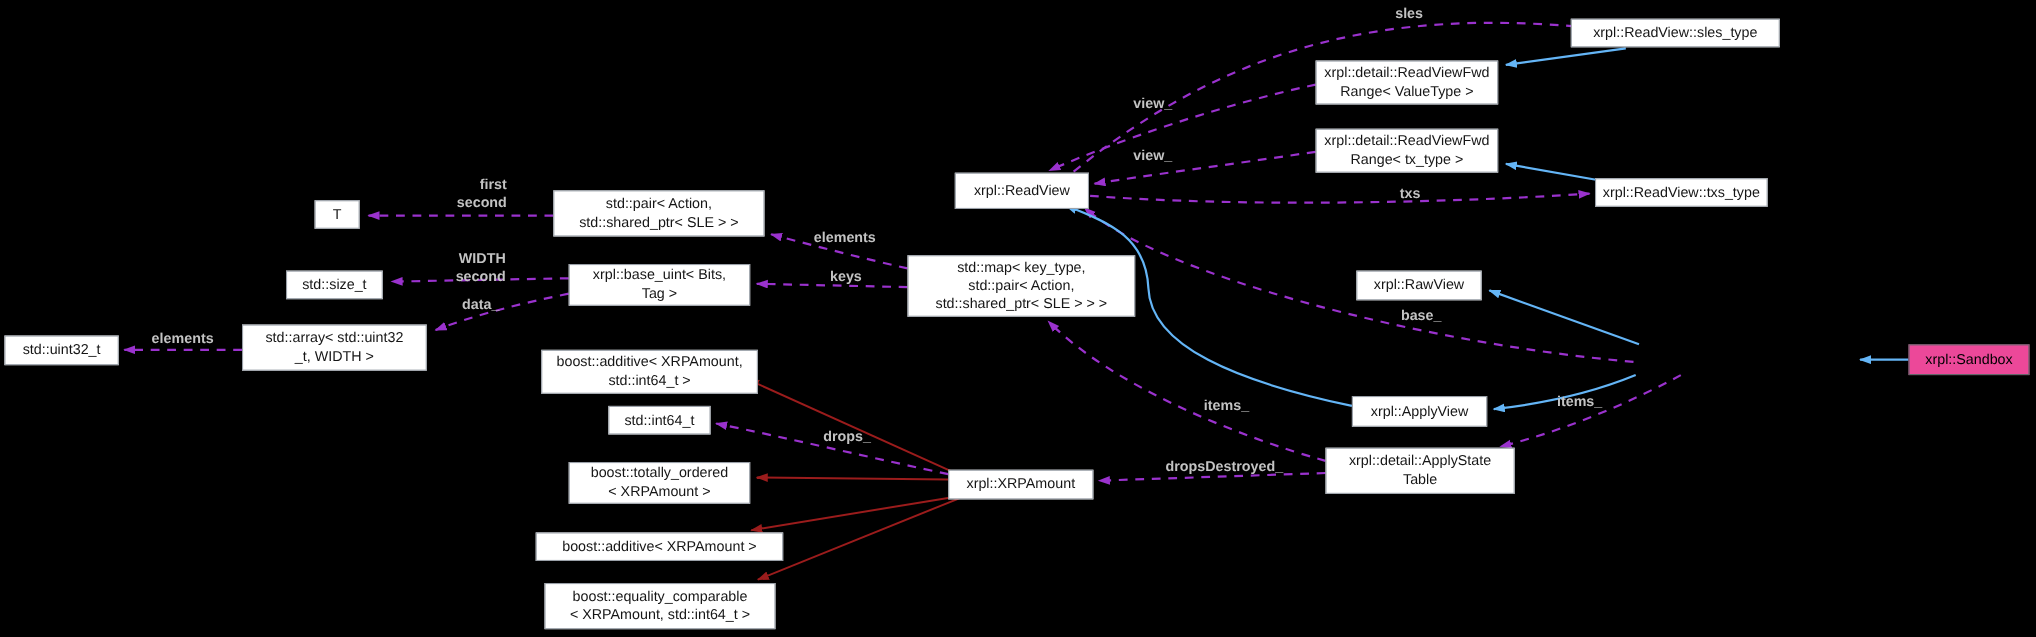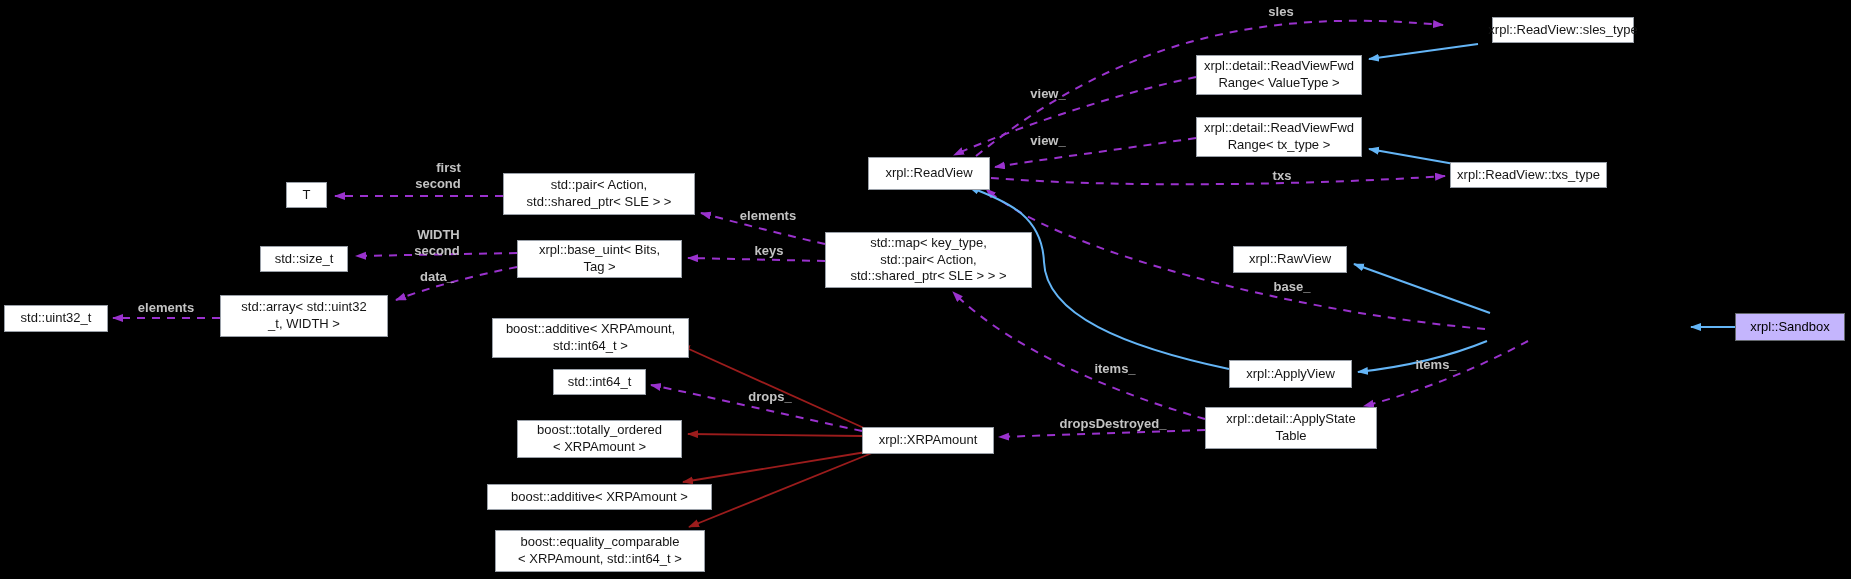--- a/index.html
+++ b/index.html
@@ -11,21 +11,21 @@
   .edge-usage{fill:none;stroke-width:2;stroke-dasharray:8 7;}
   .edge-inherit{fill:none;stroke-width:2;}
   .edge-priv{fill:none;stroke-width:1.8;}
   .node{
     position:absolute;z-index:2;box-sizing:border-box;
     display:flex;align-items:center;justify-content:center;
     background:#ffffff;border:1.5px solid #9aa0a8;color:#151515;
     font-size:13px;line-height:1.3;text-align:center;white-space:pre-line;
     cursor:pointer;
   }
-  .node.focus{background:#c4b5fd;border-color:#63676b;color:#000;}
+  .node.focus{background:#ec4899;border-color:#63676b;color:#000;}
   .elabel{
     position:absolute;z-index:3;transform:translateX(-50%);
     color:#c3c3c3;font-weight:bold;font-size:13px;line-height:1.25;
     text-align:right;white-space:pre-line;pointer-events:none;
   }
 </style>
 </head>
 <body>
 
 <div class="stage">
@@ -91,21 +91,21 @@
 &lt; XRPAmount, std::int64_t &gt;</div>
   <div class="node" style="left:862px;top:427px;width:132px;height:27px;">xrpl::XRPAmount</div>
   <div class="node" style="left:825px;top:232px;width:207px;height:56px;">std::map&lt; key_type,
 std::pair&lt; Action,
 std::shared_ptr&lt; SLE &gt; &gt; &gt;</div>
   <div class="node" style="left:868px;top:157px;width:122px;height:33px;">xrpl::ReadView</div>
   <div class="node" style="left:1196px;top:55px;width:166px;height:40px;">xrpl::detail::ReadViewFwd
 Range&lt; ValueType &gt;</div>
   <div class="node" style="left:1196px;top:117px;width:166px;height:40px;">xrpl::detail::ReadViewFwd
 Range&lt; tx_type &gt;</div>
-  <div class="node" style="left:1492px;top:17px;width:142px;height:26px;">xrpl::ReadView::sles_type</div>
+  <div class="node" style="left:1428px;top:17px;width:190px;height:26px;">xrpl::ReadView::sles_type</div>
   <div class="node" style="left:1450px;top:162px;width:157px;height:26px;">xrpl::ReadView::txs_type</div>
   <div class="node" style="left:1233px;top:246px;width:114px;height:27px;">xrpl::RawView</div>
   <div class="node" style="left:1229px;top:360px;width:123px;height:28px;">xrpl::ApplyView</div>
   <div class="node" style="left:1205px;top:407px;width:172px;height:42px;">xrpl::detail::ApplyState
 Table</div>
   <div class="node focus" style="left:1735px;top:313px;width:110px;height:28px;">xrpl::Sandbox</div>
 
   <span class="elabel" style="left:1281px;top:4px;">sles</span>
   <span class="elabel" style="left:1048px;top:86px;">view_</span>
   <span class="elabel" style="left:1048px;top:133px;">view_</span>

